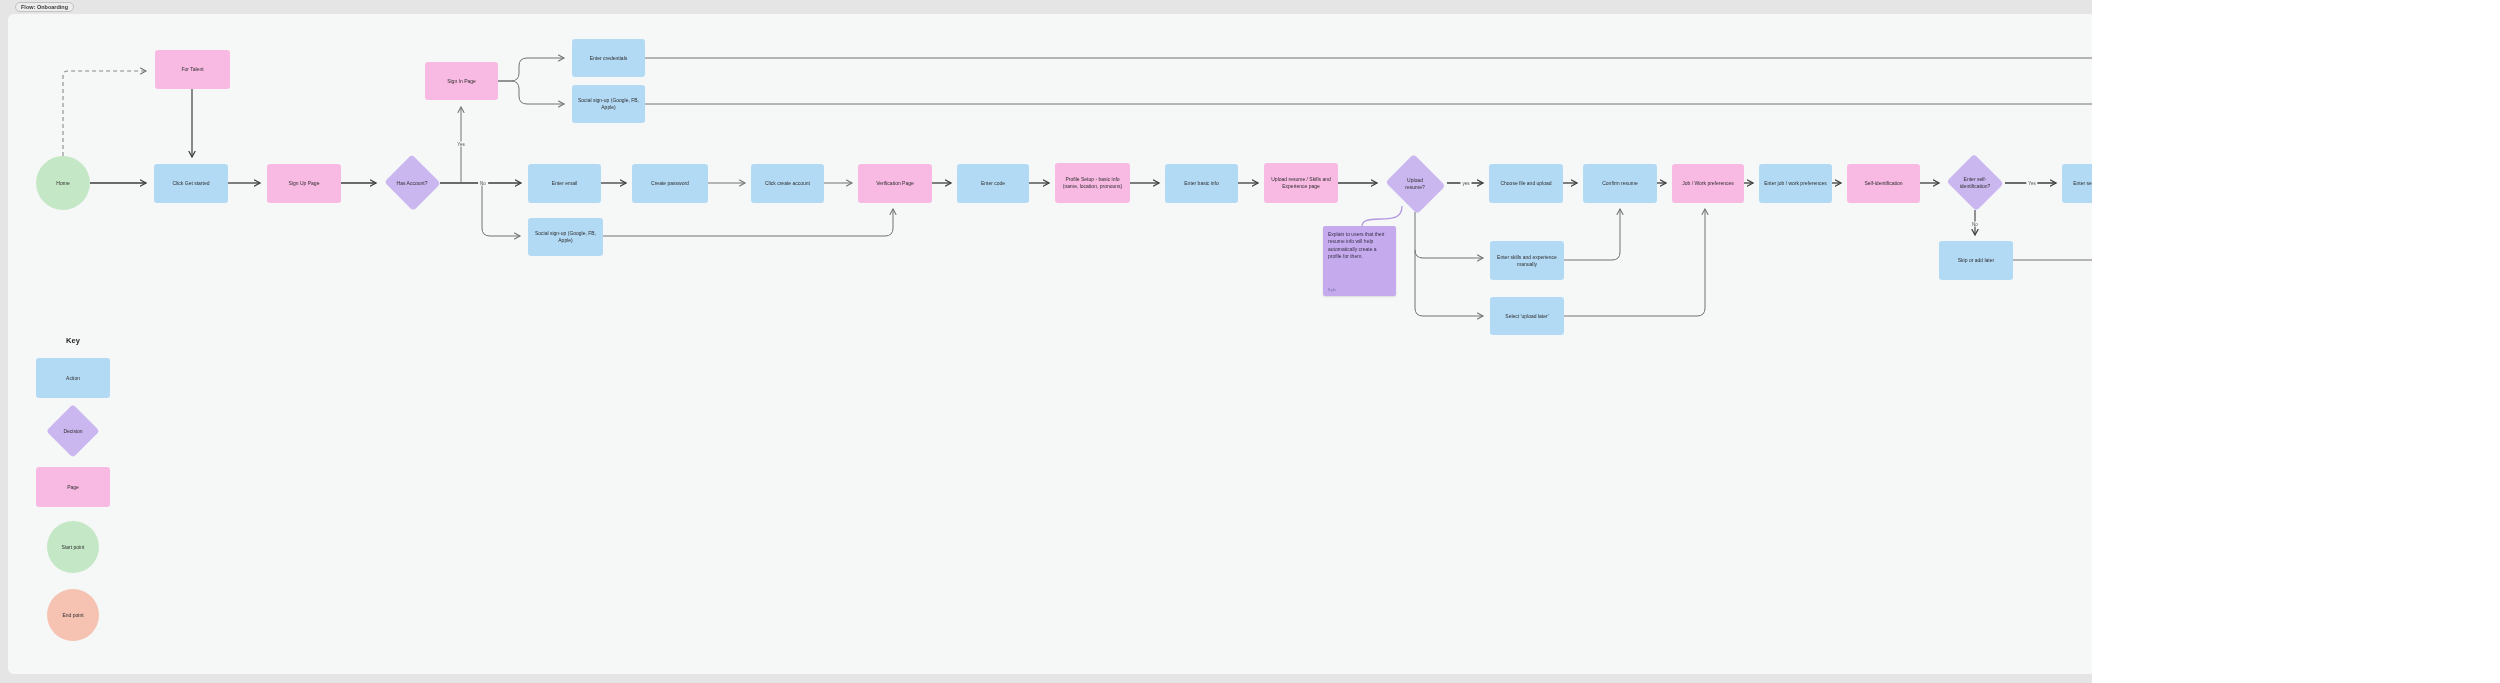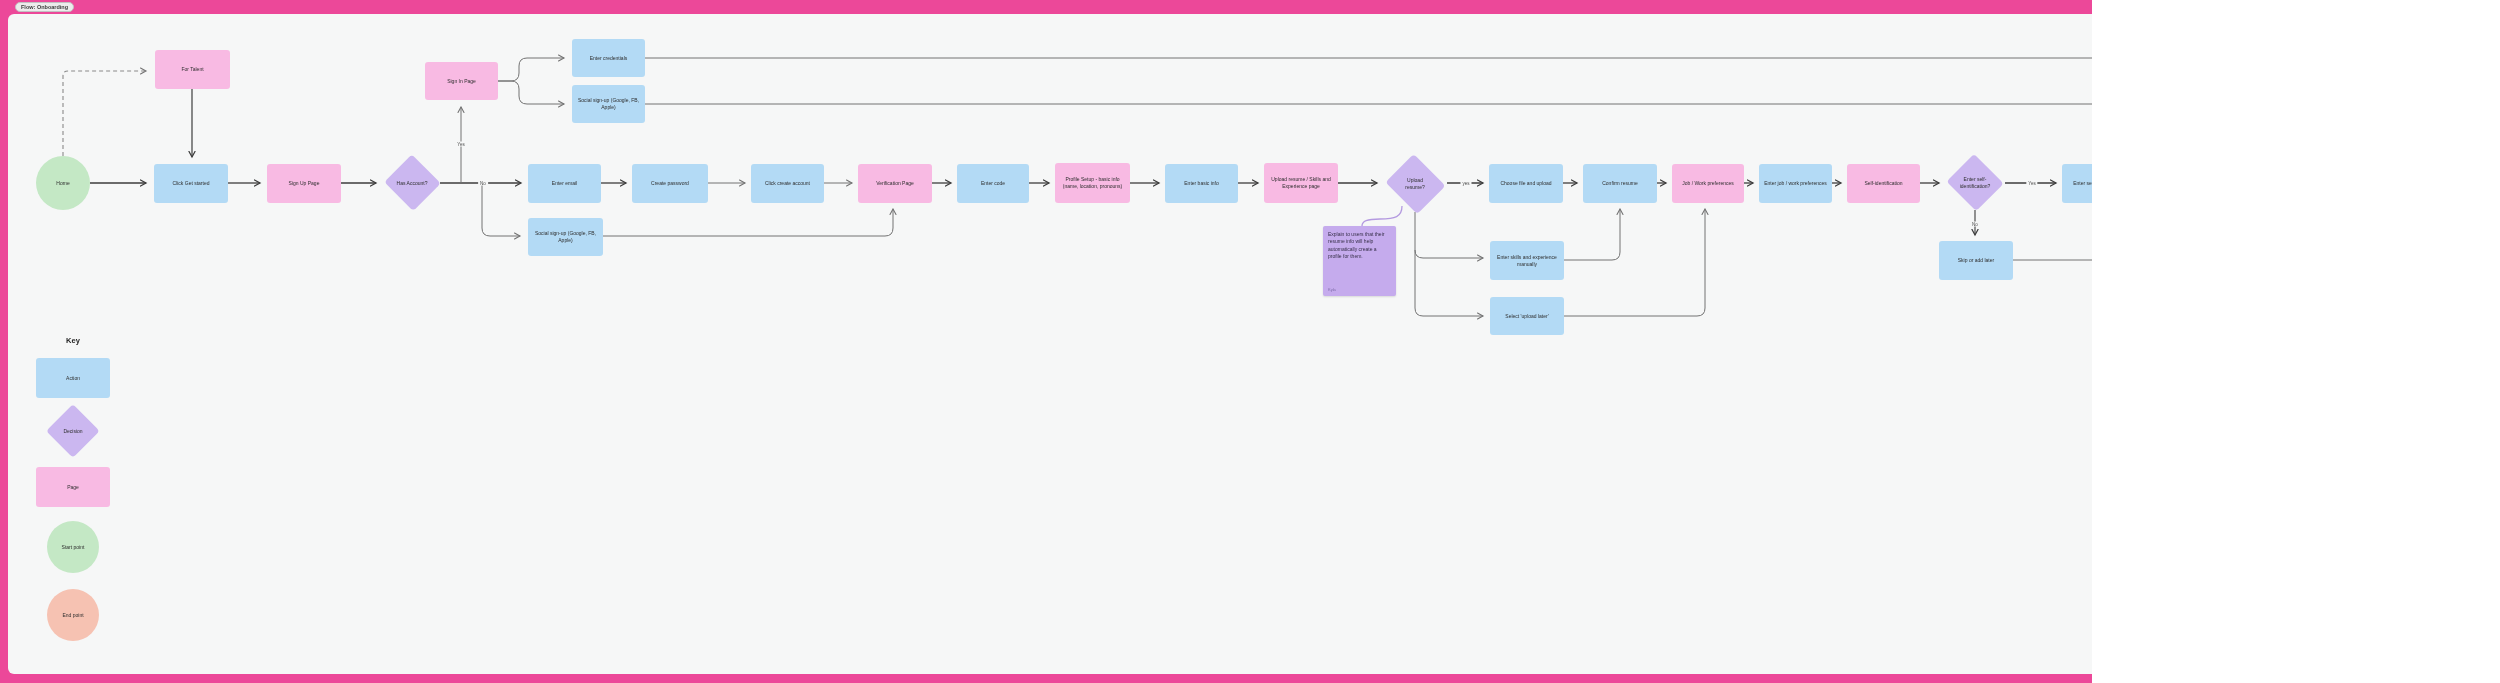--- a/index.html
+++ b/index.html
@@ -1,16 +1,16 @@
 <!DOCTYPE html>
 <html><head>
 <meta charset="utf-8">
 <style>
   html,body{margin:0;padding:0;background:#ffffff;}
-  .canvas{position:relative;width:2092px;height:683px;background:#ec4899;overflow:hidden;
+  .canvas{position:relative;width:2092px;height:683px;background:#e5e5e5;overflow:hidden;
           font-family:"Liberation Sans", sans-serif;color:#2e2e2e;}
   .frame{position:absolute;left:8px;top:14px;width:2484px;height:660px;background:#f6f7f7;border-radius:6px;}
   .title-tag{position:absolute;left:15px;top:2px;background:#ececec;border:1px solid #c2c2c2;border-radius:5px;
              padding:1px 5px;font-size:5.5px;font-weight:bold;color:#3c3c3c;z-index:5;}
   .edges{position:absolute;left:0;top:0;z-index:1;}
   .node{position:absolute;z-index:2;display:flex;align-items:center;justify-content:center;text-align:center;
         font-size:5px;line-height:1.35;border-radius:3px;padding:2px;box-sizing:border-box;}
   .action{background:#b3daf5;}
   .page{background:#f8bae3;}
   .circle{border-radius:50%;}

